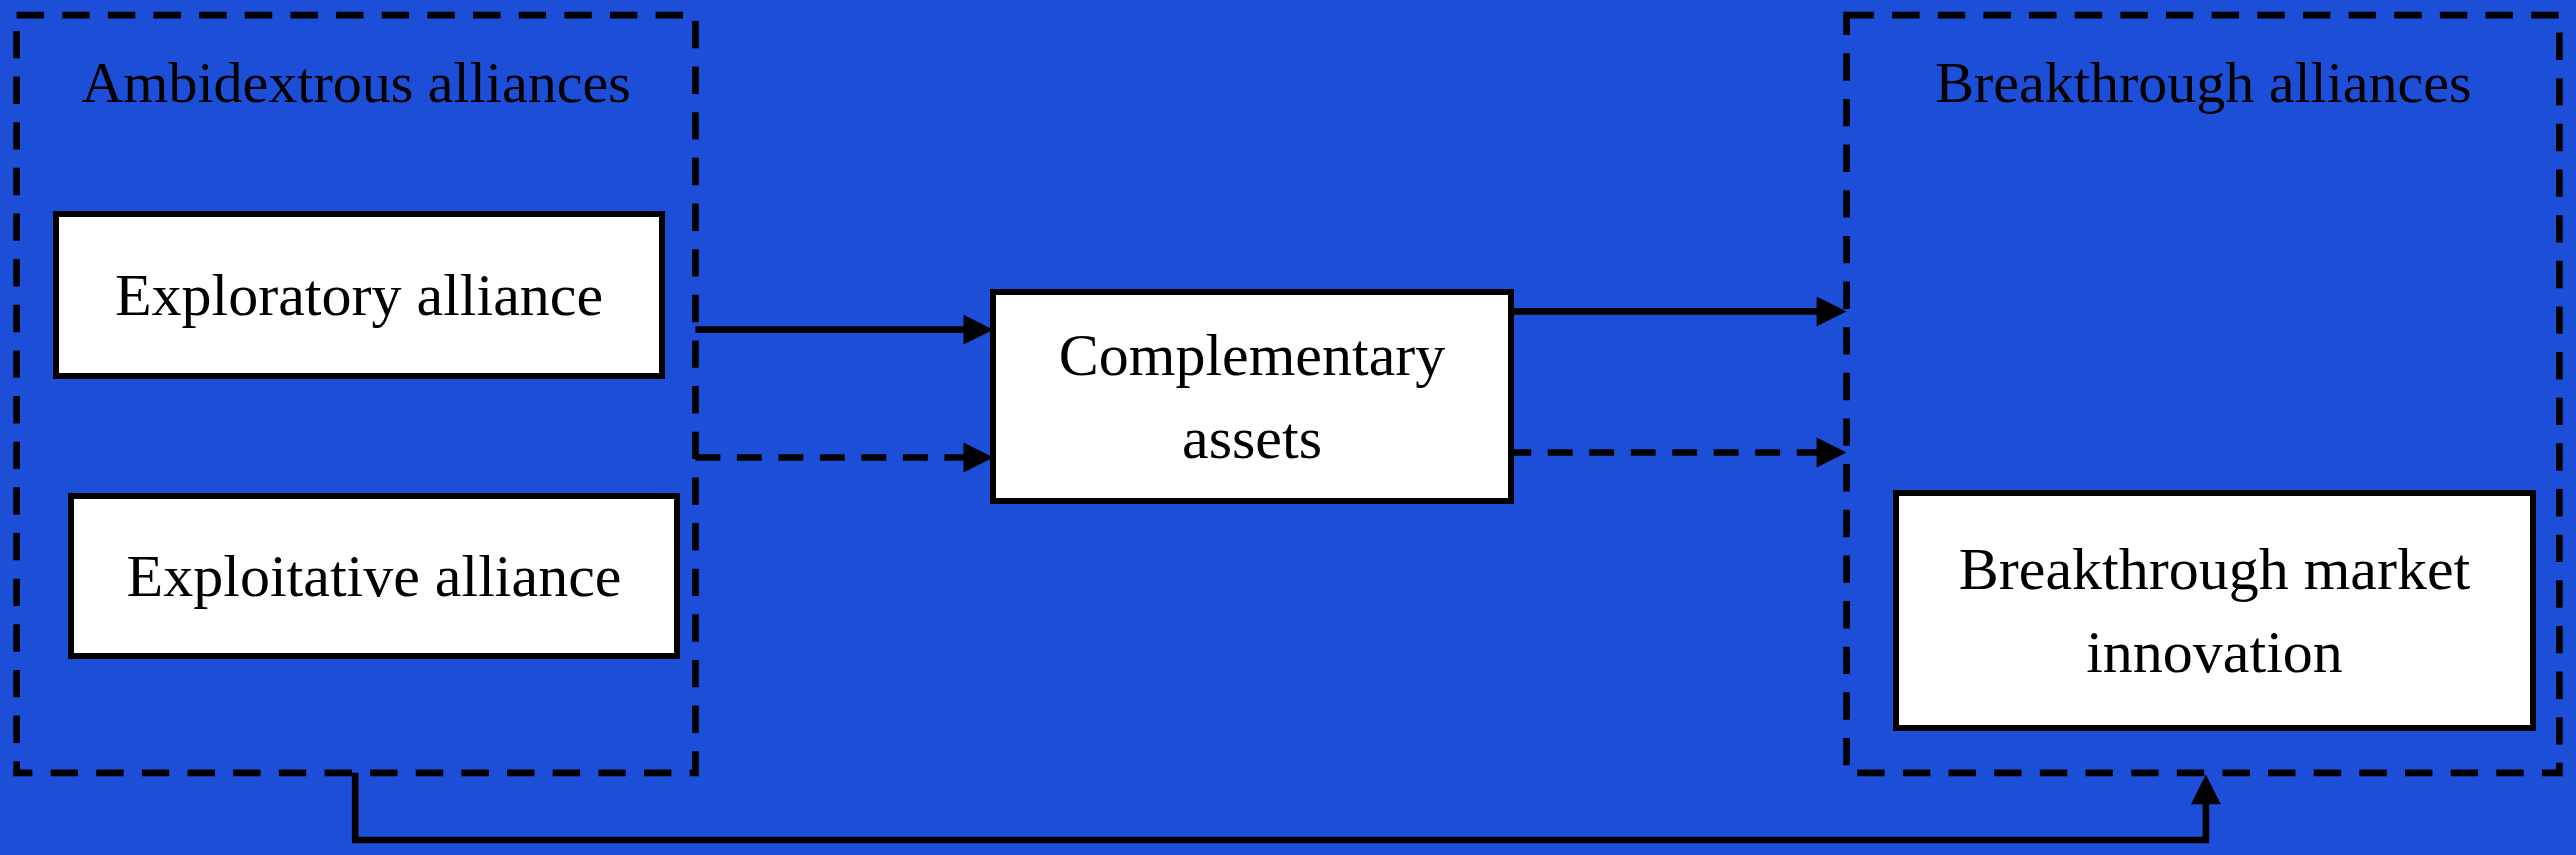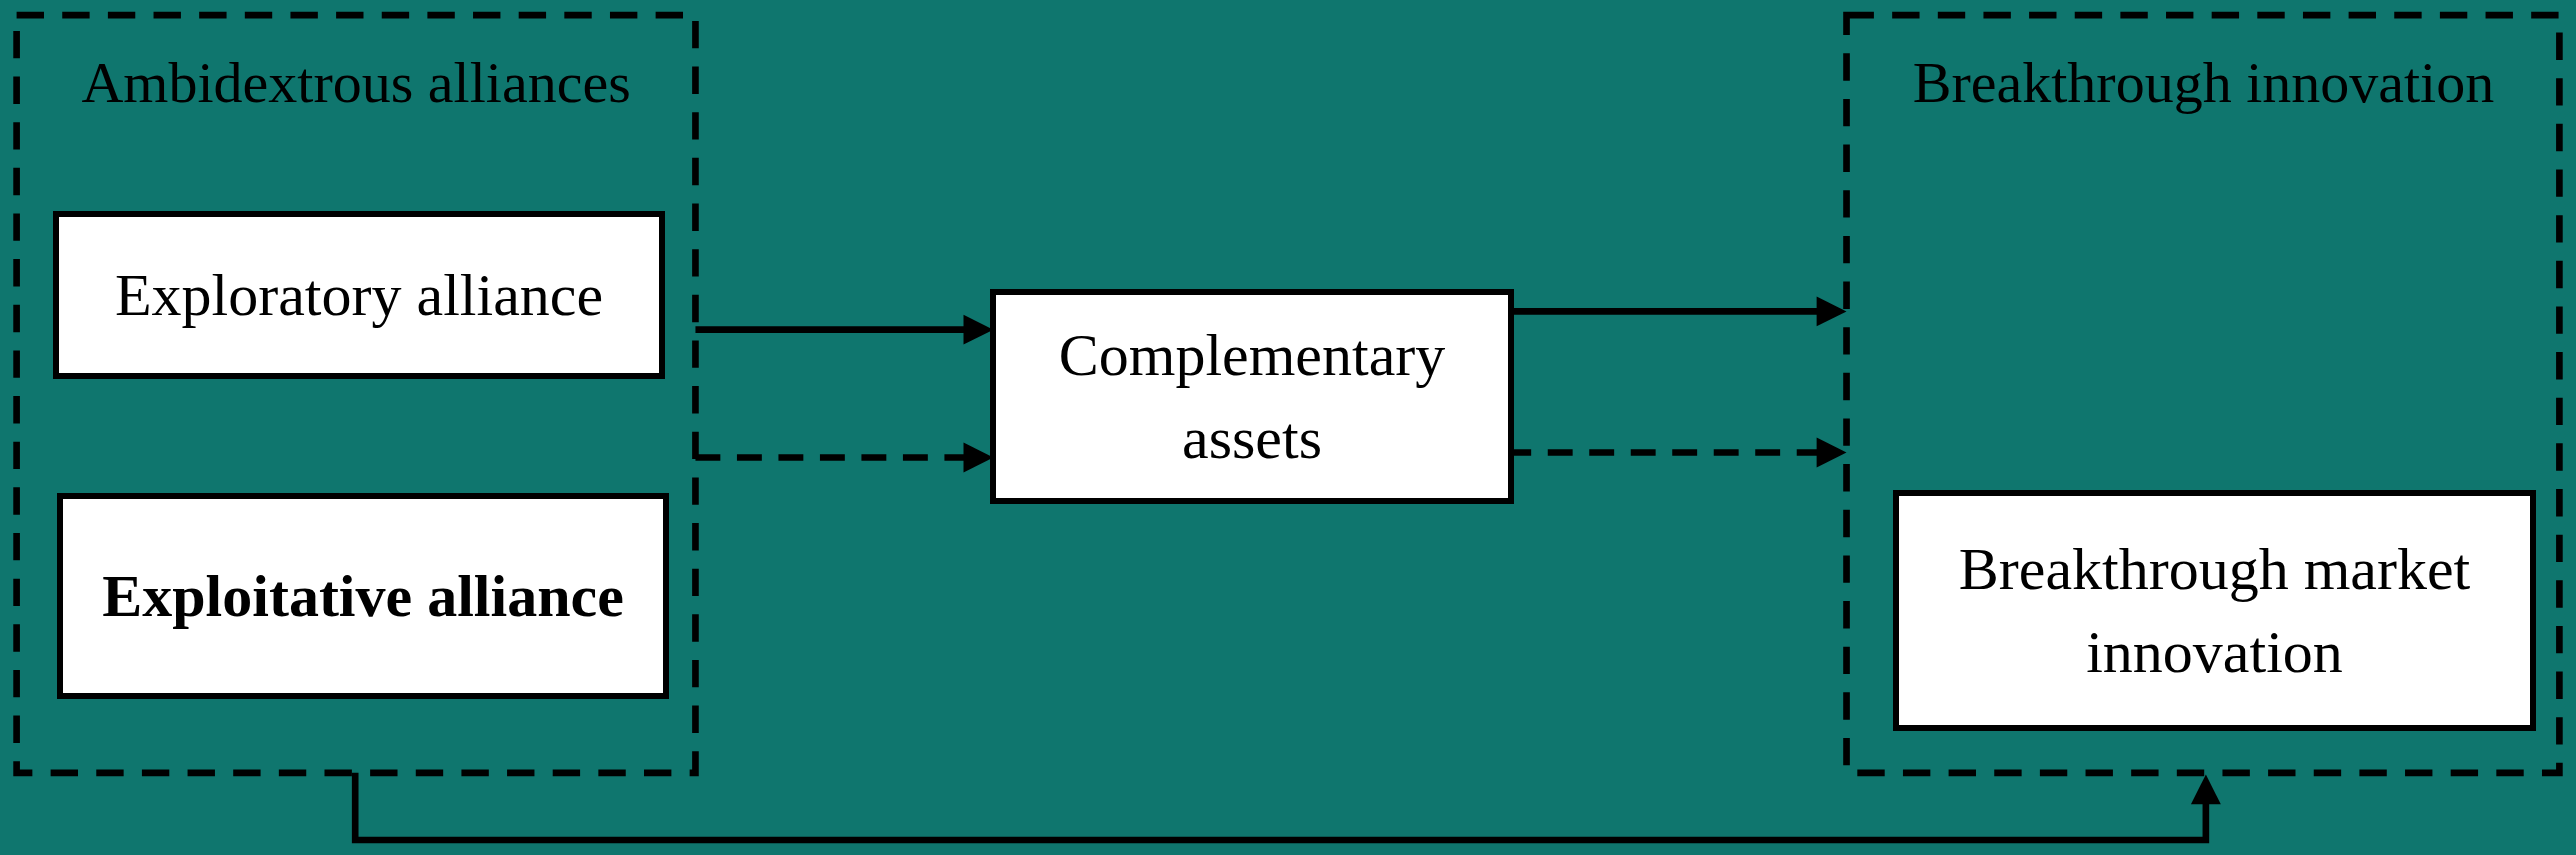--- a/index.html
+++ b/index.html
@@ -21,32 +21,32 @@
   .ctitle{
     position:absolute;box-sizing:border-box;
     display:flex;align-items:center;justify-content:center;
     text-align:center;
     font-size:58px;line-height:1.1;
     white-space:nowrap;
   }
   
   #title-left{left:16.6px;top:37px;width:679px;height:91px;}
   #box-exploratory{left:53px;top:211px;width:612px;height:168px;text-align:center;}
-  #box-exploitative{left:57px;top:493px;width:612px;height:206px;font-weight:bold;}
+  #box-exploitative{left:68px;top:493px;width:612px;height:166px;}
   
   #box-complementary{left:990px;top:289px;width:524px;height:215px;}
   
   #title-right{left:1847px;top:37px;width:713px;height:91px;}
   #box-tech{left:1893px;top:231px;width:643px;height:240px;line-height:1.3;}
   #box-market{left:1893px;top:490px;width:643px;height:241px;}
 </style>
 </head>
 <body style="background: rgb(255, 255, 255);">
 
-<div class="stage" style="color: rgb(0, 0, 0); background: #0f766e;">
+<div class="stage" style="color: rgb(0, 0, 0); background: #1d4ed8;">
 
   <svg class="layer" viewBox="0 0 3104 1031" aria-hidden="true">
 
     <rect x="20" y="18" width="818" height="913" fill="none" stroke="currentColor" stroke-width="8" stroke-dasharray="33 22"></rect>
     <rect x="2225" y="18" width="859" height="913" fill="none" stroke="currentColor" stroke-width="8" stroke-dasharray="33 22"></rect>
 
     <line x1="838" y1="397" x2="1164" y2="397" stroke="currentColor" stroke-width="8"></line>
     <polygon points="1197,397 1161,379 1161,415" fill="currentColor"></polygon>
 
     <line x1="838" y1="551" x2="1164" y2="551" stroke="currentColor" stroke-width="8" stroke-dasharray="30 20"></line>
@@ -72,21 +72,21 @@
 
   <div class="node" id="box-exploitative">
     <span>Exploitative alliance</span>
   </div>
 
   <div class="node" id="box-complementary">
     <span>Complementary assets</span>
   </div>
 
   <div class="ctitle" id="title-right">
-    <span>Breakthrough innovation</span>
+    <span>Breakthrough alliances</span>
   </div>
 
 
   <div class="node" id="box-market">
     <span>Breakthrough market innovation</span>
   </div>
 
 </div>
 
 

